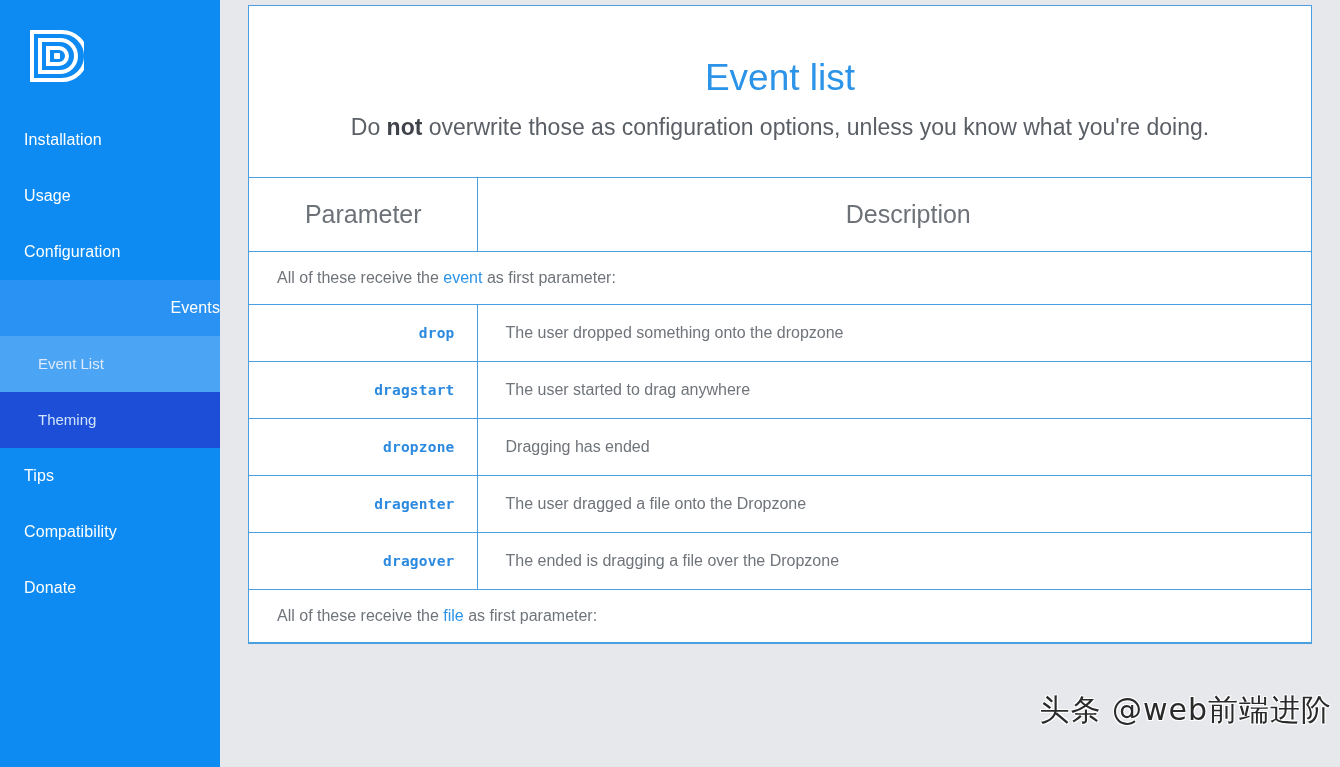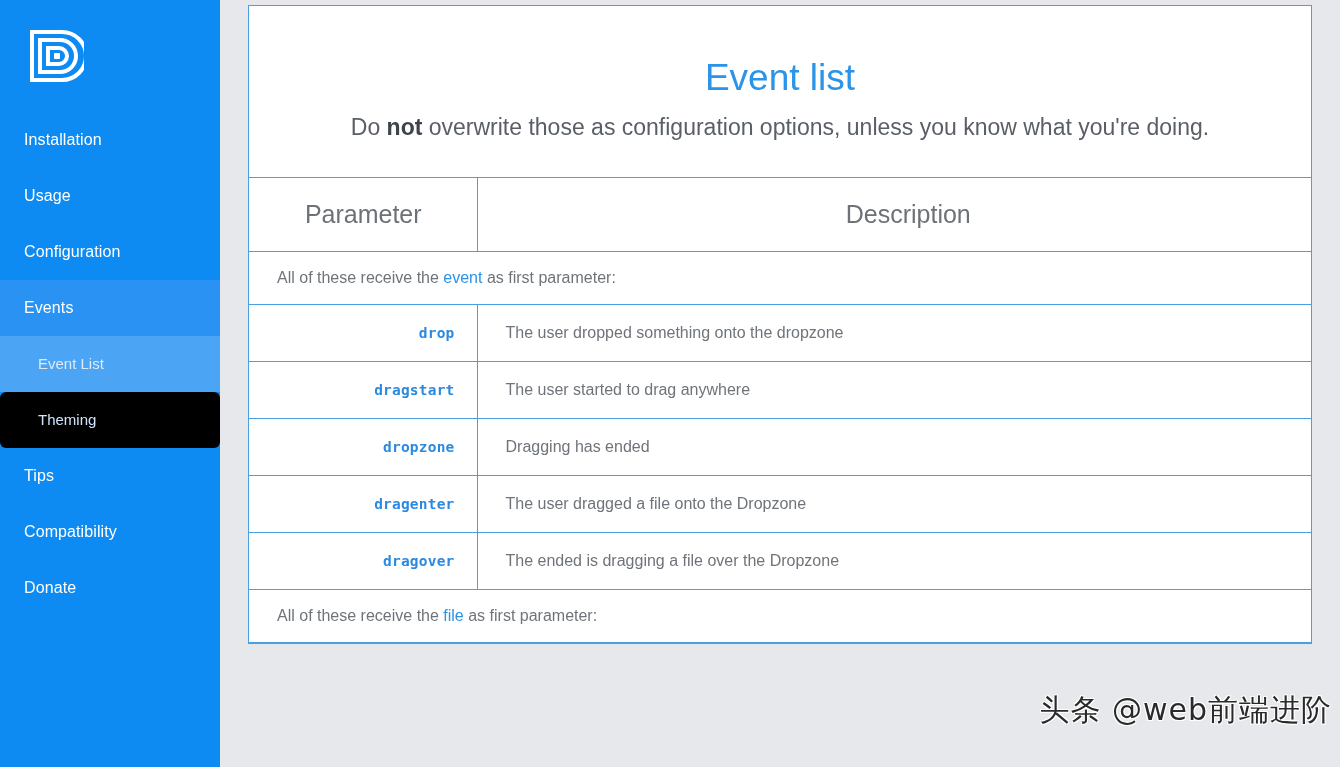--- a/index.html
+++ b/index.html
@@ -51,40 +51,40 @@
     padding-left: 24px;
     color: #ffffff;
     font-size: 16px;
     letter-spacing: 0.1px;
     box-sizing: border-box;
     cursor: pointer;
     white-space: nowrap;
   }
   .nav-item.active {
     background: #2a92f2;
+    text-align: right;
   }
   .nav-sub {
     display: block;
     height: 56px;
     line-height: 56px;
     padding-left: 38px;
     font-size: 15px;
     box-sizing: border-box;
     cursor: pointer;
     white-space: nowrap;
     color: #d7e9fd;
   }
   .nav-sub.sub-a {
     background: #4ca4f5;
     color: #dceaf9;
   }
   .nav-sub.sub-b {
-    background: #000000;
+    background: #1d4ed8;
     color: #cfe3fa;
-    border-radius: 6px;
   }
 
   
   .main {
     flex: 1;
     height: 767px;
     position: relative;
     background: #e6e8ec;
     overflow: hidden;
   }

